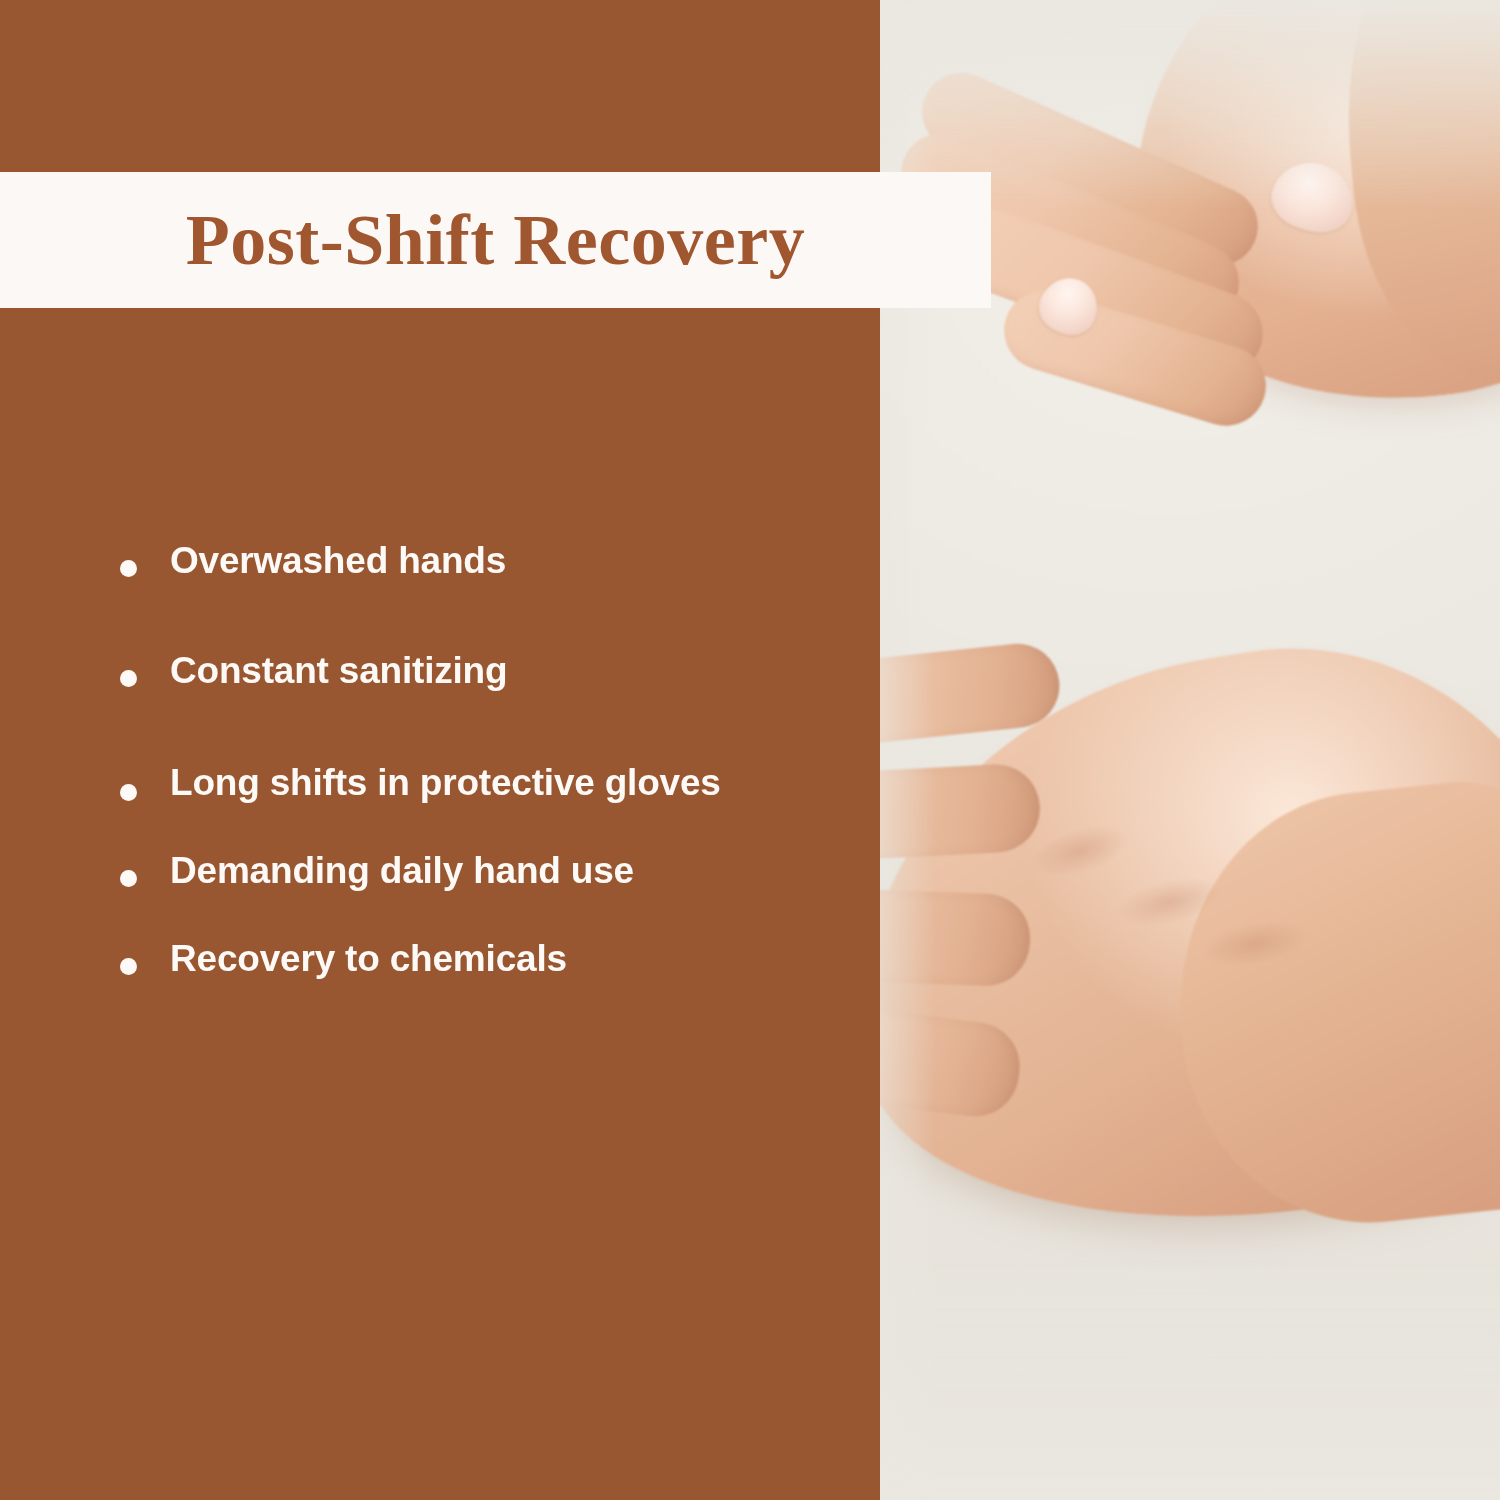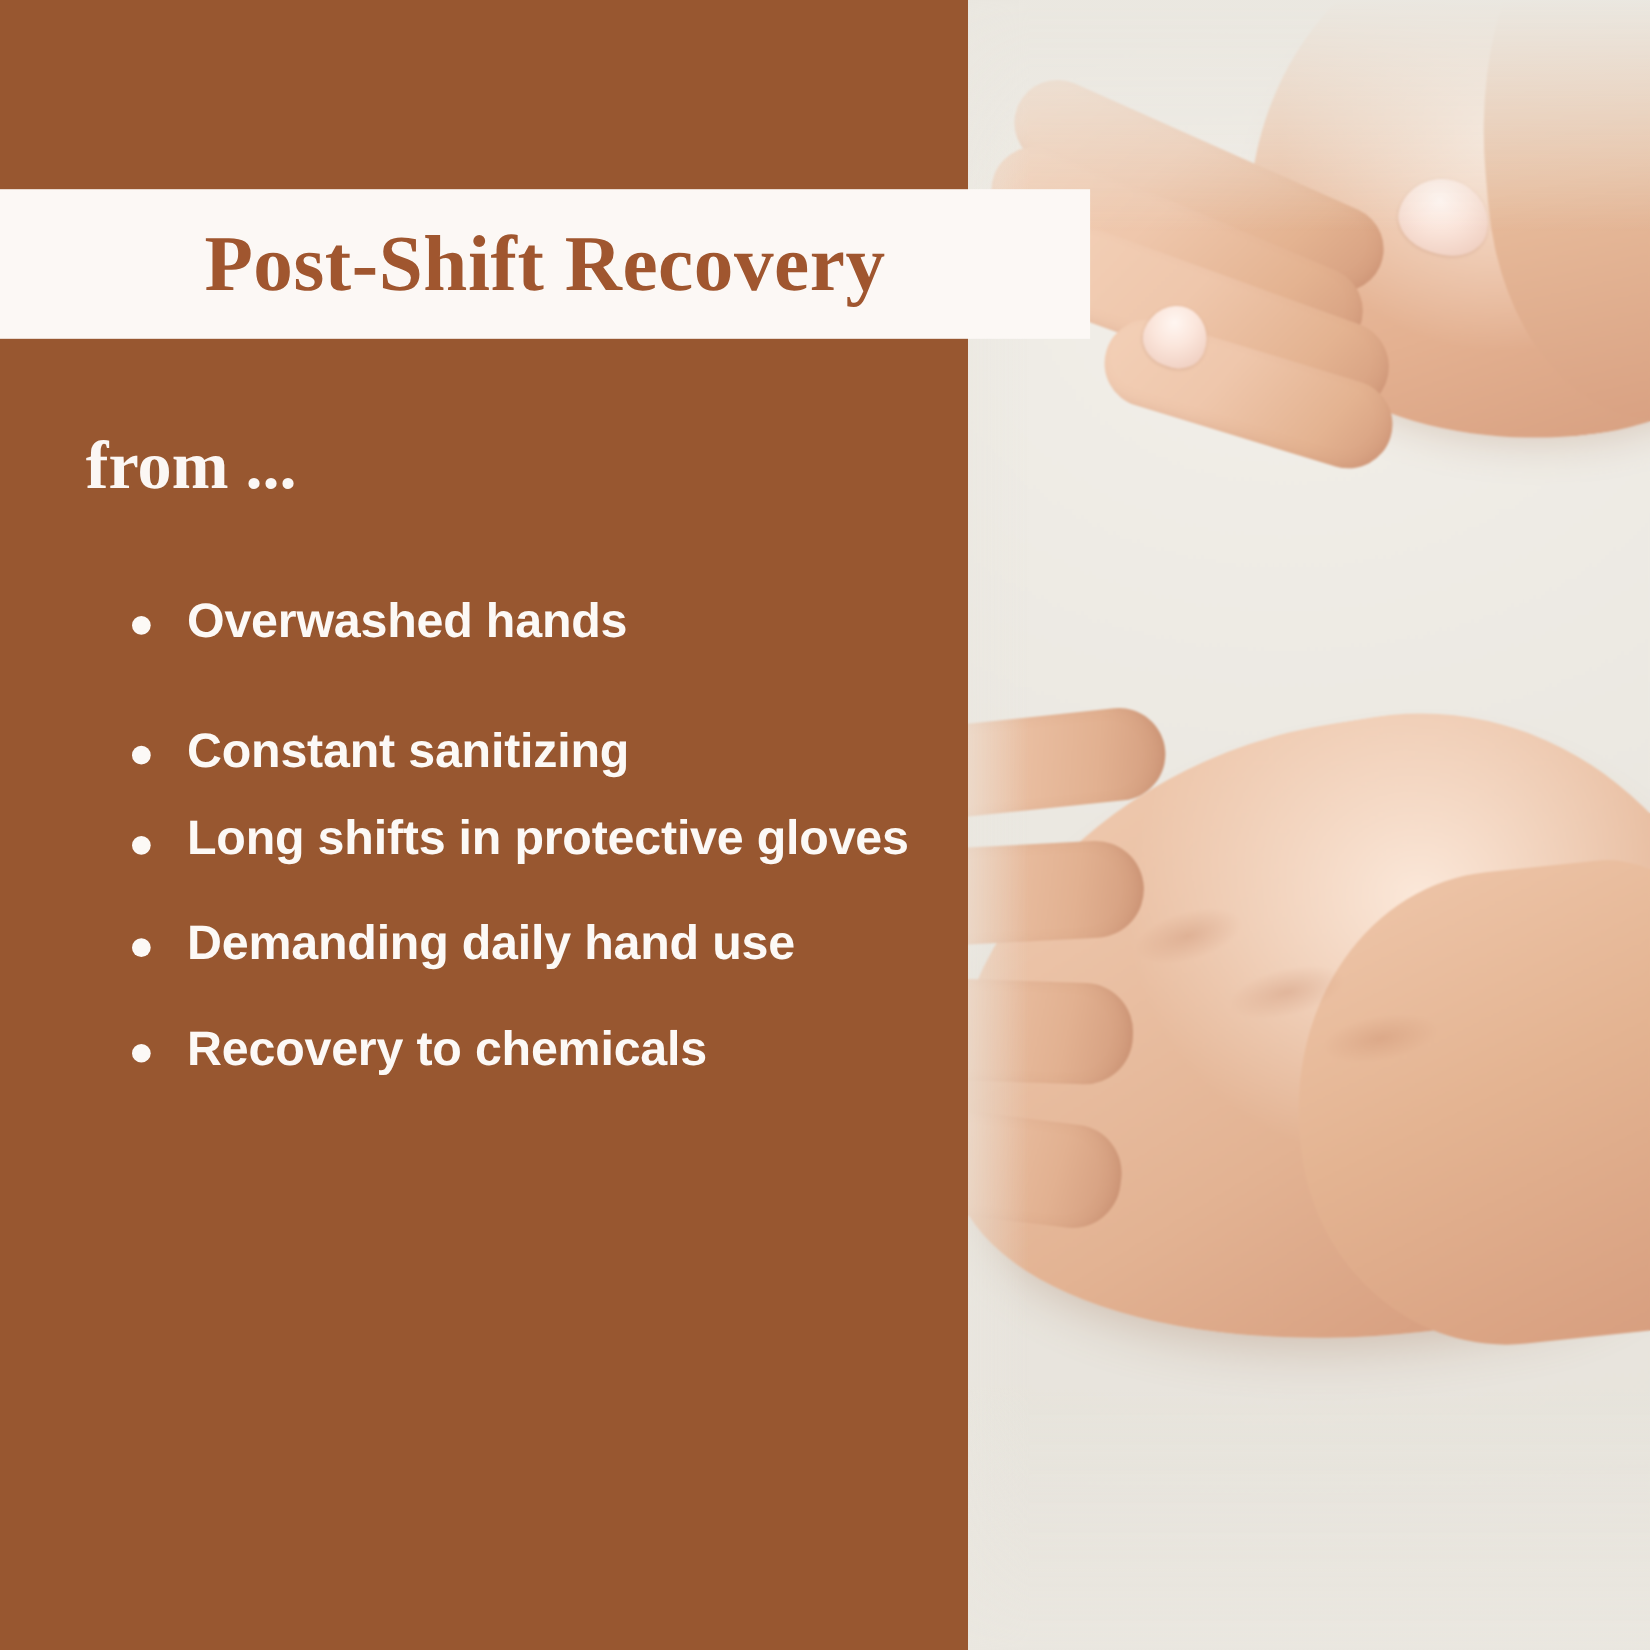--- a/index.html
+++ b/index.html
@@ -199,38 +199,38 @@
     padding: 0;
     list-style: none;
   }
   .bullet-item {
     position: relative;
     padding-left: 62px;
     margin-bottom: 66px;
     color: #FCF9F6;
     font-family: "Liberation Sans", sans-serif;
     font-weight: 700;
-    font-size: 44px;
+    font-size: 37px;
     line-height: 1.14;
     letter-spacing: -0.2px;
   }
   .bullet-item:last-child { margin-bottom: 0; }
   .bullet-item::before {
     content: "";
     position: absolute;
     left: 12px;
     top: 20px;
     width: 17px;
     height: 17px;
     border-radius: 50%;
     background: #FCF9F6;
   }
   
   .bullet-item.sp-1 { margin-bottom: 68px; }
-  .bullet-item.sp-2 { margin-bottom: 32px; }
+  .bullet-item.sp-2 { margin-bottom: 72px; }
   .bullet-item.sp-3 { margin-bottom: 46px; line-height: 1.14; }
   .bullet-item.sp-4 { margin-bottom: 48px; line-height: 1.02; }
 </style>
 </head>
 <body>
 
 <div id="poster">
 
   <div class="photo-panel"></div>
 
@@ -259,21 +259,20 @@
   </div>
   <div class="photo-soften"></div>
   <div class="photo-vignette"></div>
 
   <div class="brown-panel"></div>
 
   <div class="title-banner">
     <div class="title-text">Post-Shift Recovery</div>
   </div>
 
-  <div class="from-line">from ...</div>
 
   <ul class="bullet-list">
     <li class="bullet-item sp-1">Overwashed hands</li>
     <li class="bullet-item sp-2">Constant sanitizing</li>
     <li class="bullet-item sp-4">Long shifts in protective gloves</li>
     <li class="bullet-item sp-3">Demanding daily hand use</li>
     <li class="bullet-item">Recovery to chemicals</li>
   </ul>
 
 </div>

